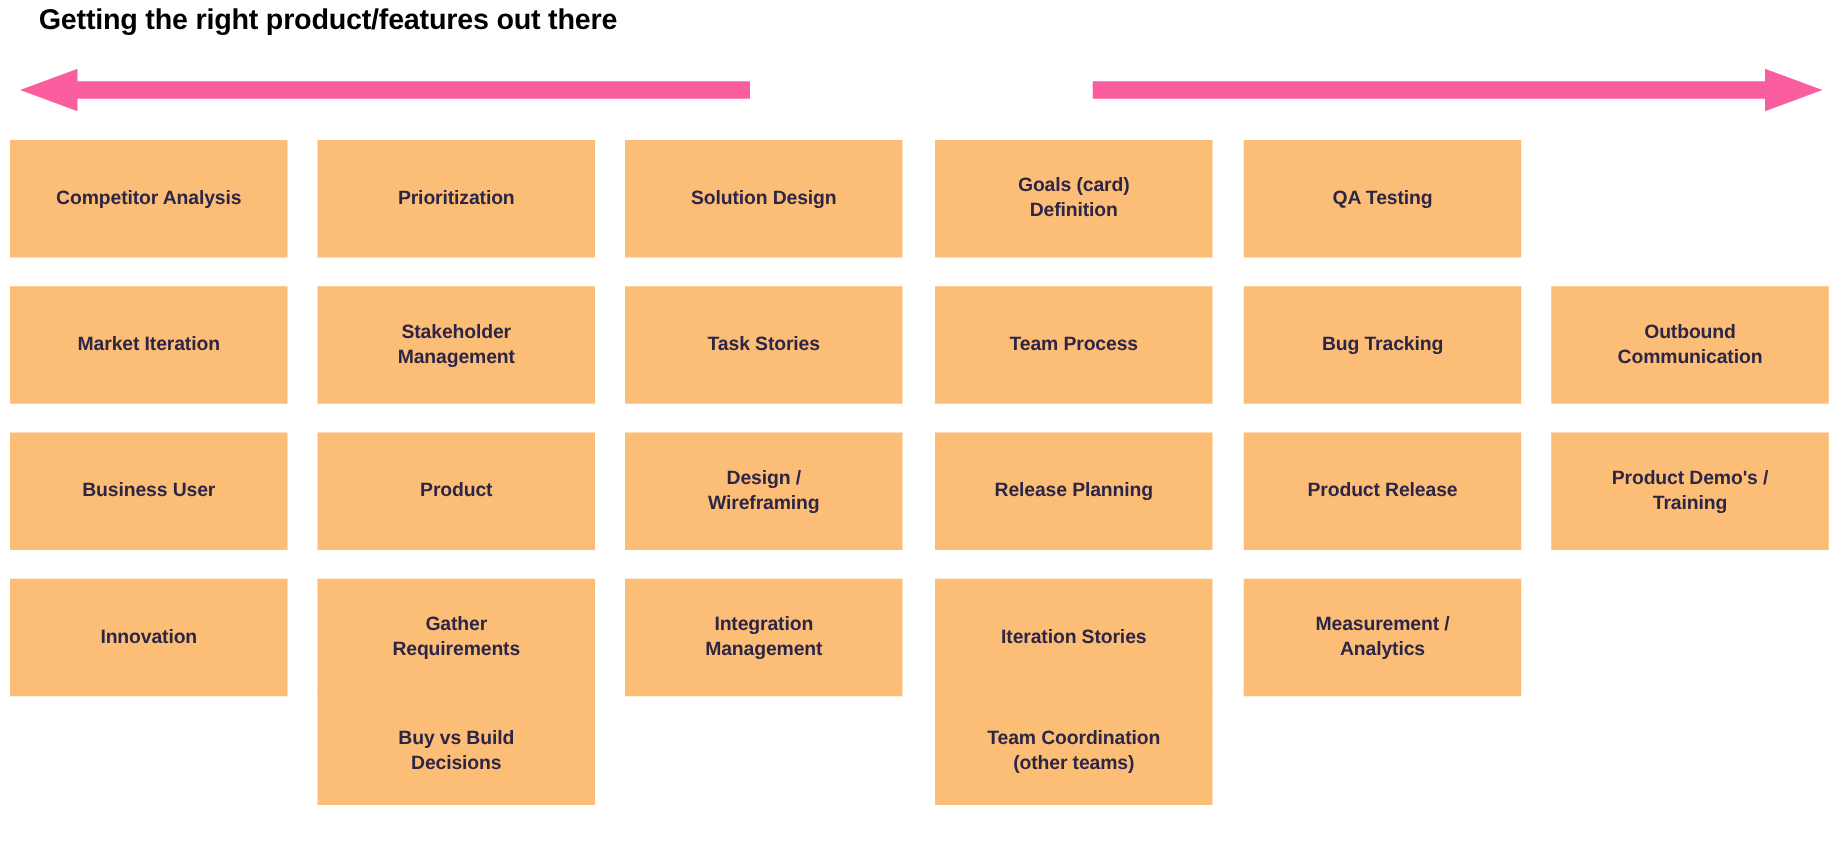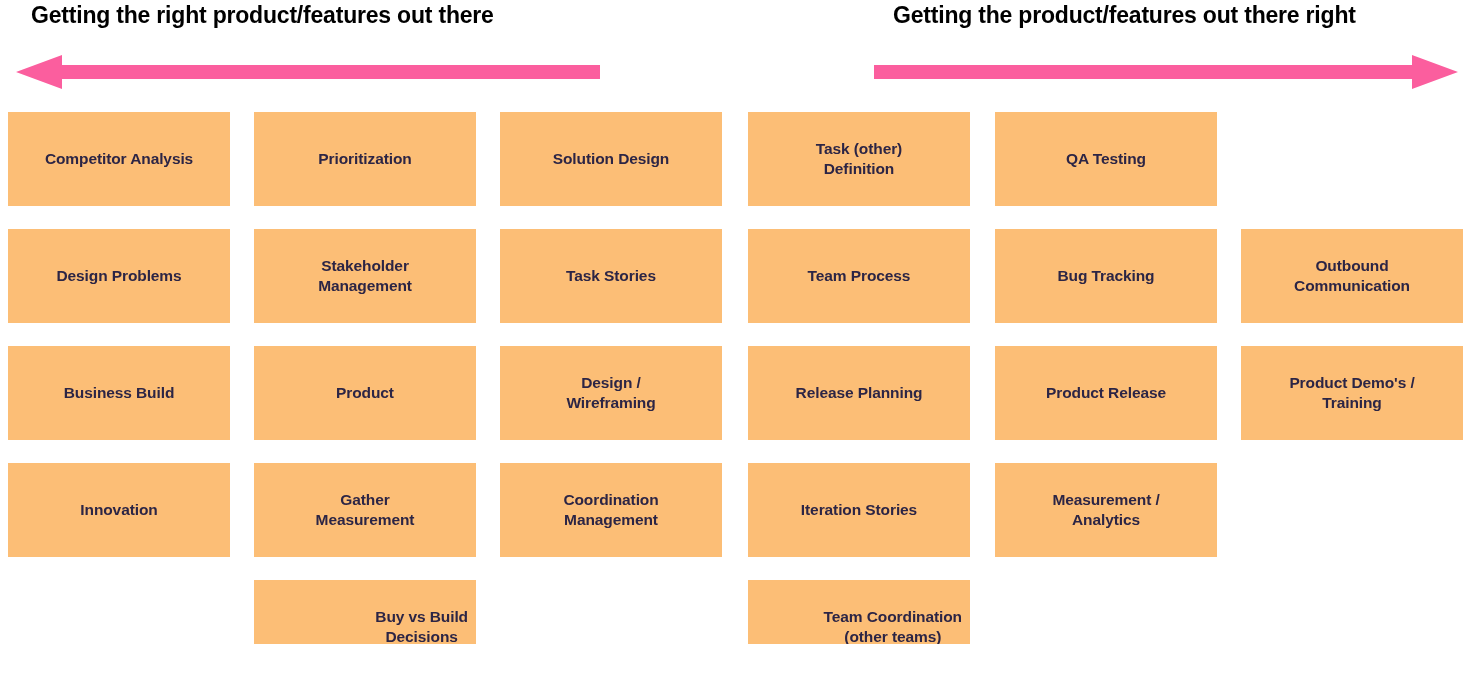--- a/index.html
+++ b/index.html
@@ -88,101 +88,100 @@
     line-height: 20px;
     letter-spacing: -0.1px;
     white-space: pre-line;
   }
 
   
   .row-0 { top: 0px; }
   .row-1 { top: 117px; }
   .row-2 { top: 234px; }
   .row-3 { top: 351px; }
-  .row-4 { top: 468px; justify-content: flex-end; }
+  .row-4 { top: 442px; }
 </style>
 </head>
 <body>
 
 <div id="board">
 
   <div class="heading heading-left">Getting the right product/features out there</div>
 
-  <div class="heading heading-right">Getting the product/features out there right</div>
 
   <div class="arrow arrow-left">
     <svg width="584" height="36" viewBox="0 0 584 36" xmlns="http://www.w3.org/2000/svg">
       <path d="M 0 18 L 46 1 L 46 11 L 584 11 L 584 25 L 46 25 L 46 35 Z" fill="#FB5E9E"></path>
     </svg>
   </div>
 
   <div class="arrow arrow-right">
     <svg width="584" height="36" viewBox="0 0 584 36" xmlns="http://www.w3.org/2000/svg">
       <path d="M 584 18 L 538 1 L 538 11 L 0 11 L 0 25 L 538 25 L 538 35 Z" fill="#FB5E9E"></path>
     </svg>
   </div>
 
   <div class="grid">
 
     <div class="column col-0">
       <div class="card row-0">
         <span class="card-label">Competitor Analysis</span>
       </div>
       <div class="card row-1">
-        <span class="card-label">Design Problems</span>
-      </div>
-      <div class="card row-2">
-        <span class="card-label">Business Build</span>
+        <span class="card-label">Market Iteration</span>
+      </div>
+      <div class="card row-2">
+        <span class="card-label">Business User</span>
       </div>
       <div class="card row-3">
         <span class="card-label">Innovation</span>
       </div>
     </div>
 
     <div class="column col-1">
       <div class="card row-0">
         <span class="card-label">Prioritization</span>
       </div>
       <div class="card row-1">
         <span class="card-label">Stakeholder
 Management</span>
       </div>
       <div class="card row-2">
         <span class="card-label">Product</span>
       </div>
       <div class="card row-3">
         <span class="card-label">Gather
-Measurement</span>
+Requirements</span>
       </div>
       <div class="card row-4">
         <span class="card-label">Buy vs Build
 Decisions</span>
       </div>
     </div>
 
     <div class="column col-2">
       <div class="card row-0">
         <span class="card-label">Solution Design</span>
       </div>
       <div class="card row-1">
         <span class="card-label">Task Stories</span>
       </div>
       <div class="card row-2">
         <span class="card-label">Design /
 Wireframing</span>
       </div>
       <div class="card row-3">
-        <span class="card-label">Coordination
+        <span class="card-label">Integration
 Management</span>
       </div>
     </div>
 
     <div class="column col-3">
       <div class="card row-0">
-        <span class="card-label">Task (other)
+        <span class="card-label">Goals (card)
 Definition</span>
       </div>
       <div class="card row-1">
         <span class="card-label">Team Process</span>
       </div>
       <div class="card row-2">
         <span class="card-label">Release Planning</span>
       </div>
       <div class="card row-3">
         <span class="card-label">Iteration Stories</span>

